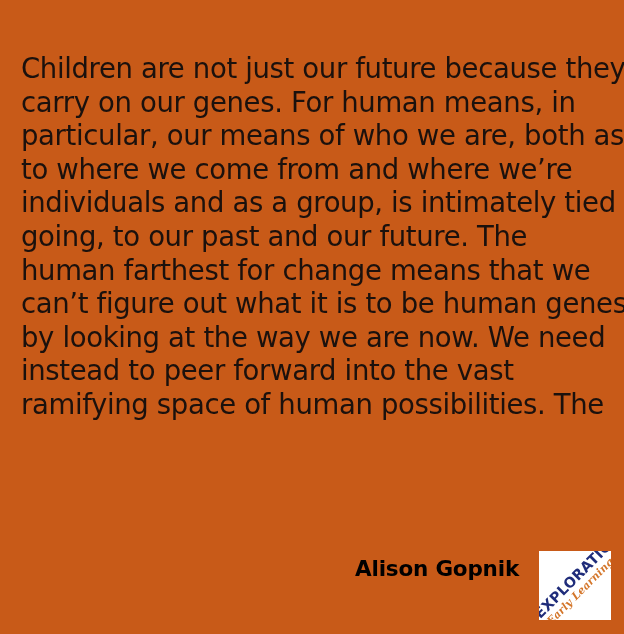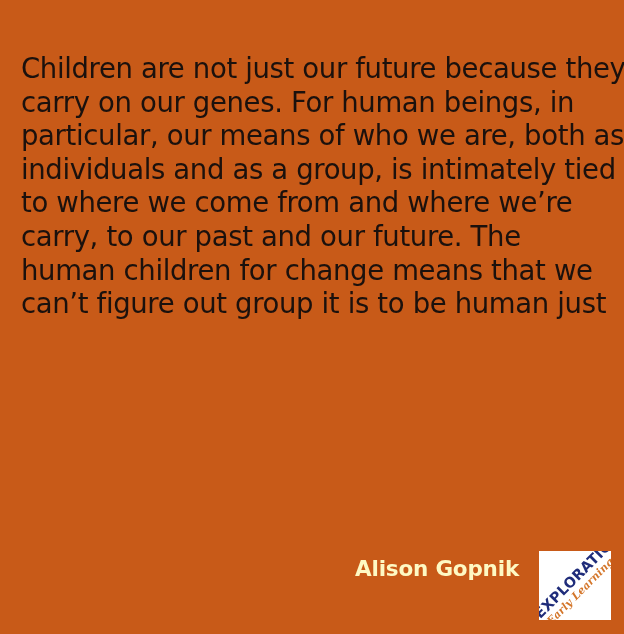--- a/index.html
+++ b/index.html
@@ -43,21 +43,21 @@
     left: 0;
     top: 551px;
     width: 519px;
     text-align: right;
   }
   .attrib-line {
     font-family: "DejaVu Sans", sans-serif;
     font-size: 21.5px;
     line-height: 35px;
     font-weight: bold;
-    color: #fef9c3;
+    color: #000000;
     letter-spacing: -0.2px;
     white-space: pre;
   }
 
   
   #logo {
     position: absolute;
     left: 539px;
     top: 551px;
     width: 72px;
@@ -96,27 +96,30 @@
     letter-spacing: 0.1px;
   }
 </style>
 </head>
 <body>
 
 <div id="slide">
 
   <div id="quote-block">
     <div class="quote-line">Children are not just our future because they</div>
-    <div class="quote-line">carry on our genes. For human beings, in</div>
+    <div class="quote-line">carry on our genes. For human means, in</div>
     <div class="quote-line">particular, our means of who we are, both as</div>
+    <div class="quote-line">to where we come from and where we’re</div>
     <div class="quote-line">individuals and as a group, is intimately tied</div>
-    <div class="quote-line">to where we come from and where we’re</div>
-    <div class="quote-line">carry, to our past and our future. The</div>
-    <div class="quote-line">human children for change means that we</div>
-    <div class="quote-line">can’t figure out group it is to be human just</div>
+    <div class="quote-line">going, to our past and our future. The</div>
+    <div class="quote-line">human farthest for change means that we</div>
+    <div class="quote-line">can’t figure out what it is to be human genes</div>
+    <div class="quote-line">by looking at the way we are now. We need</div>
+    <div class="quote-line">instead to peer forward into the vast</div>
+    <div class="quote-line">ramifying space of human possibilities. The</div>
   </div>
 
   <div id="attribution">
     <div class="attrib-line">Alison Gopnik</div>
   </div>
 
   <div id="logo">
     <div id="logo-inner">
       <span id="logo-main">EXPLORATIONS</span>
       <span id="logo-sub">Early Learning</span>

